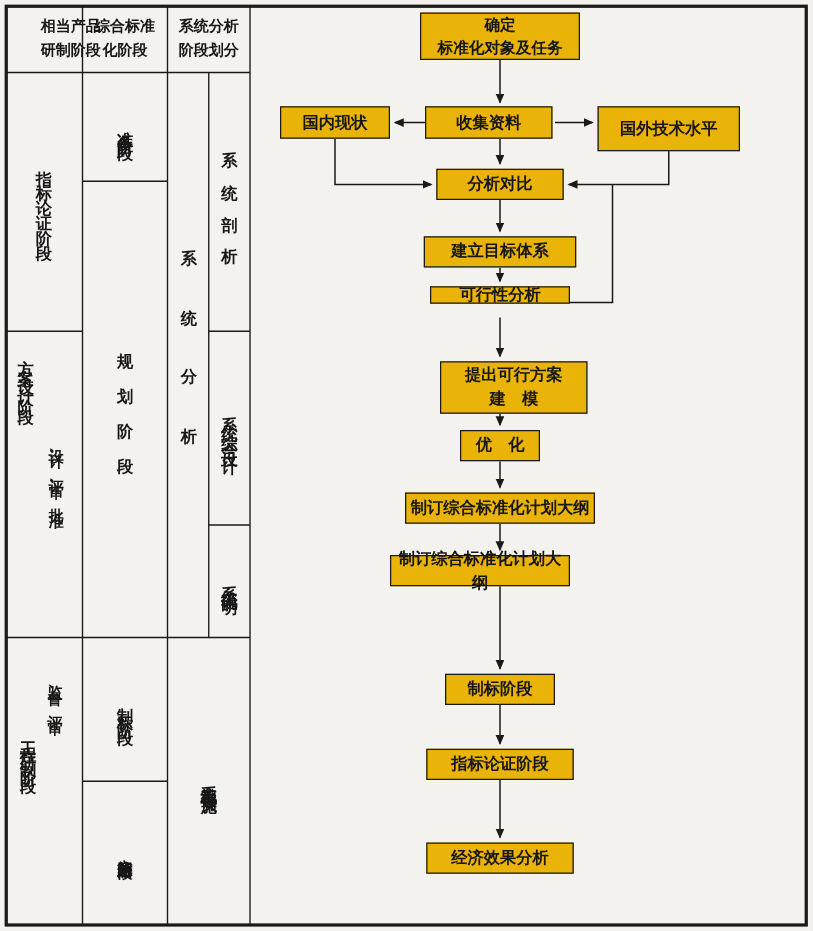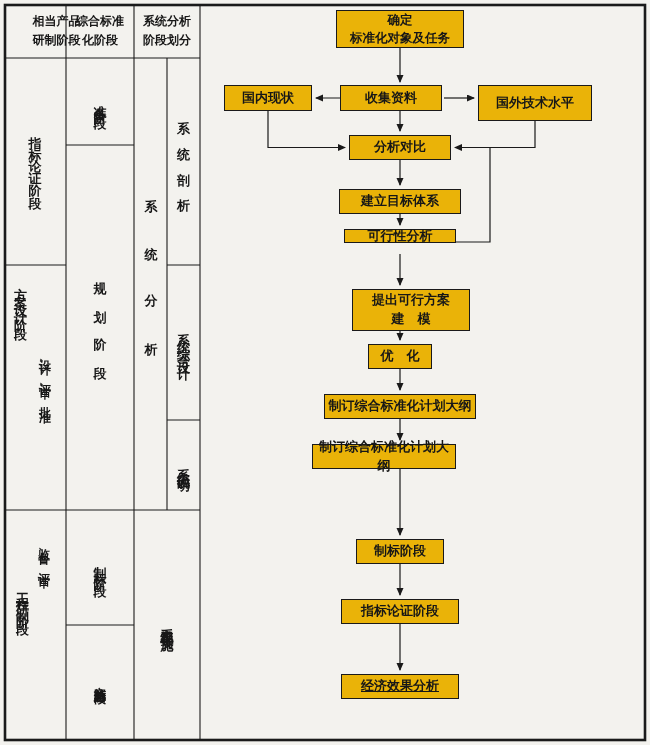--- a/index.html
+++ b/index.html
@@ -130,15 +130,15 @@
   <div class="fbox" style="left:339px;top:189px;width:122px;height:25px;">建立目标体系</div>
   <div class="fbox" style="left:349px;top:135px;width:102px;height:25px;">分析对比</div>
   <div class="fbox" style="left:344px;top:229px;width:112px;height:14px;">可行性分析</div>
   <div class="fbox" style="left:352px;top:289px;width:118px;height:42px;">提出可行方案
 建　模</div>
   <div class="fbox" style="left:368px;top:344px;width:64px;height:25px;">优　化</div>
   <div class="fbox" style="left:324px;top:394px;width:152px;height:25px;">制订综合标准化计划大纲</div>
   <div class="fbox" style="left:312px;top:444px;width:144px;height:25px;">制订综合标准化计划大纲</div>
   <div class="fbox" style="left:356px;top:539px;width:88px;height:25px;">制标阶段</div>
   <div class="fbox" style="left:341px;top:599px;width:118px;height:25px;">指标论证阶段</div>
-  <div class="fbox" style="left:341px;top:674px;width:118px;height:25px;text-decoration:underline;">经济效果分析</div>
+  <div class="fbox" style="left:341px;top:674px;width:118px;height:25px;">经济效果分析</div>
 
 </div>
 
 </body></html>

